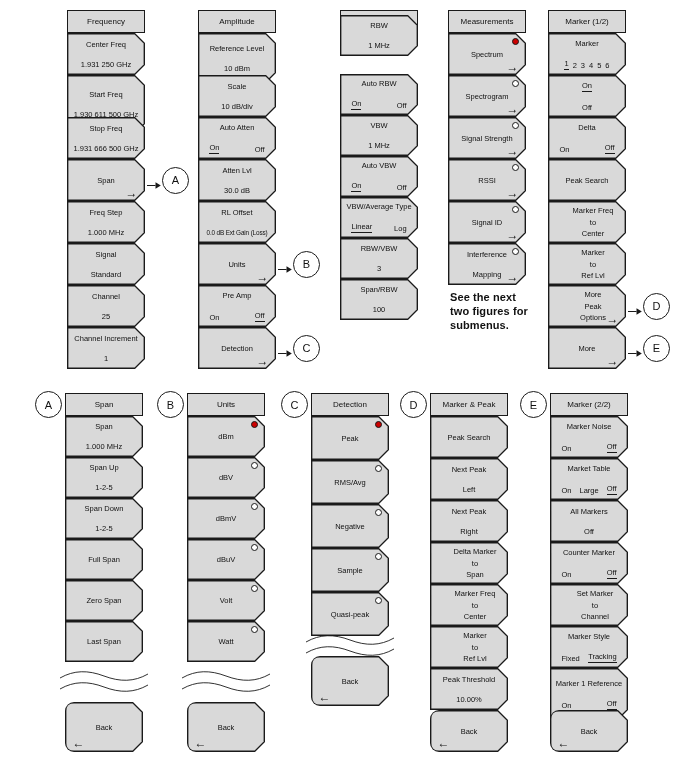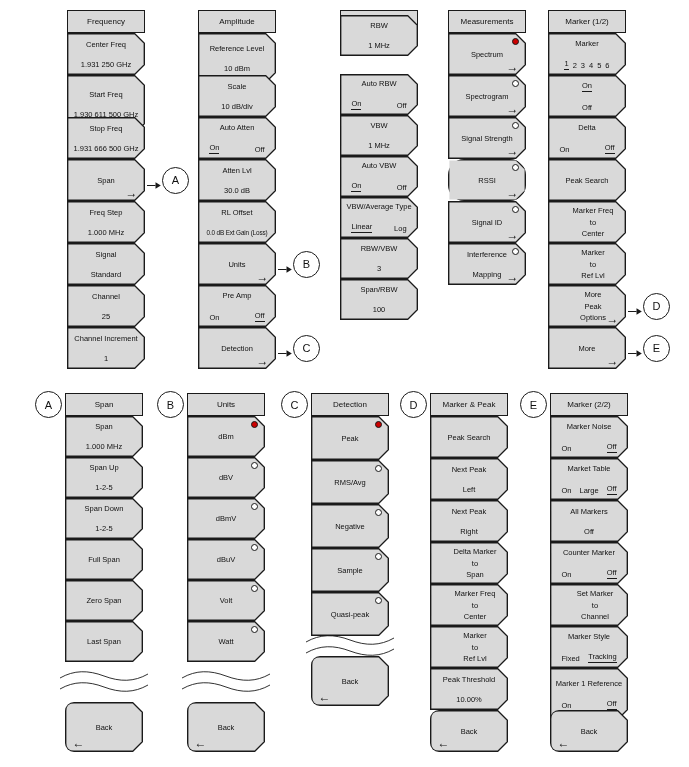--- a/index.html
+++ b/index.html
@@ -372,21 +372,21 @@
         <div class="btn-in">
           <div class="rows rows-1">
             <div class="row">
               <span>Signal Strength</span>
             </div>
           </div>
           <div class="radio"></div>
           <div class="arrow-glyph sub-arrow">→</div>
         </div>
       </div>
-      <div class="btn" style="top: 149px; height: 42px; border-radius: 16px;">
+      <div class="btn" style="top: 149px; height: 42px;">
         <div class="btn-in">
           <div class="rows rows-1">
             <div class="row">
               <span>RSSI</span>
             </div>
           </div>
           <div class="radio"></div>
           <div class="arrow-glyph sub-arrow">→</div>
         </div>
       </div>
@@ -982,13 +982,18 @@
     <div class="conn-arrow" style="left: 628px; top: 301.5px;"><svg width="14" height="9">
         <line x1="0" y1="4.5" x2="8.5" y2="4.5" stroke="#1a1a1a" stroke-width="1"></line>
         <polygon points="8.5,1.2 13.8,4.5 8.5,7.8" fill="#1a1a1a"></polygon>
       </svg></div>
     <div class="circle" style="left: 643px; top: 292.5px;">D</div>
     <div class="conn-arrow" style="left: 628px; top: 343.5px;"><svg width="14" height="9">
         <line x1="0" y1="4.5" x2="8.5" y2="4.5" stroke="#1a1a1a" stroke-width="1"></line>
         <polygon points="8.5,1.2 13.8,4.5 8.5,7.8" fill="#1a1a1a"></polygon>
       </svg></div>
     <div class="circle" style="left: 643px; top: 334.5px;">E</div>
+    <div class="note" style="left: 450px; top: 290px;">
+      <div>See the next</div>
+      <div>two figures for</div>
+      <div>submenus.</div>
+    </div>
   </div>
 
 </body></html>

